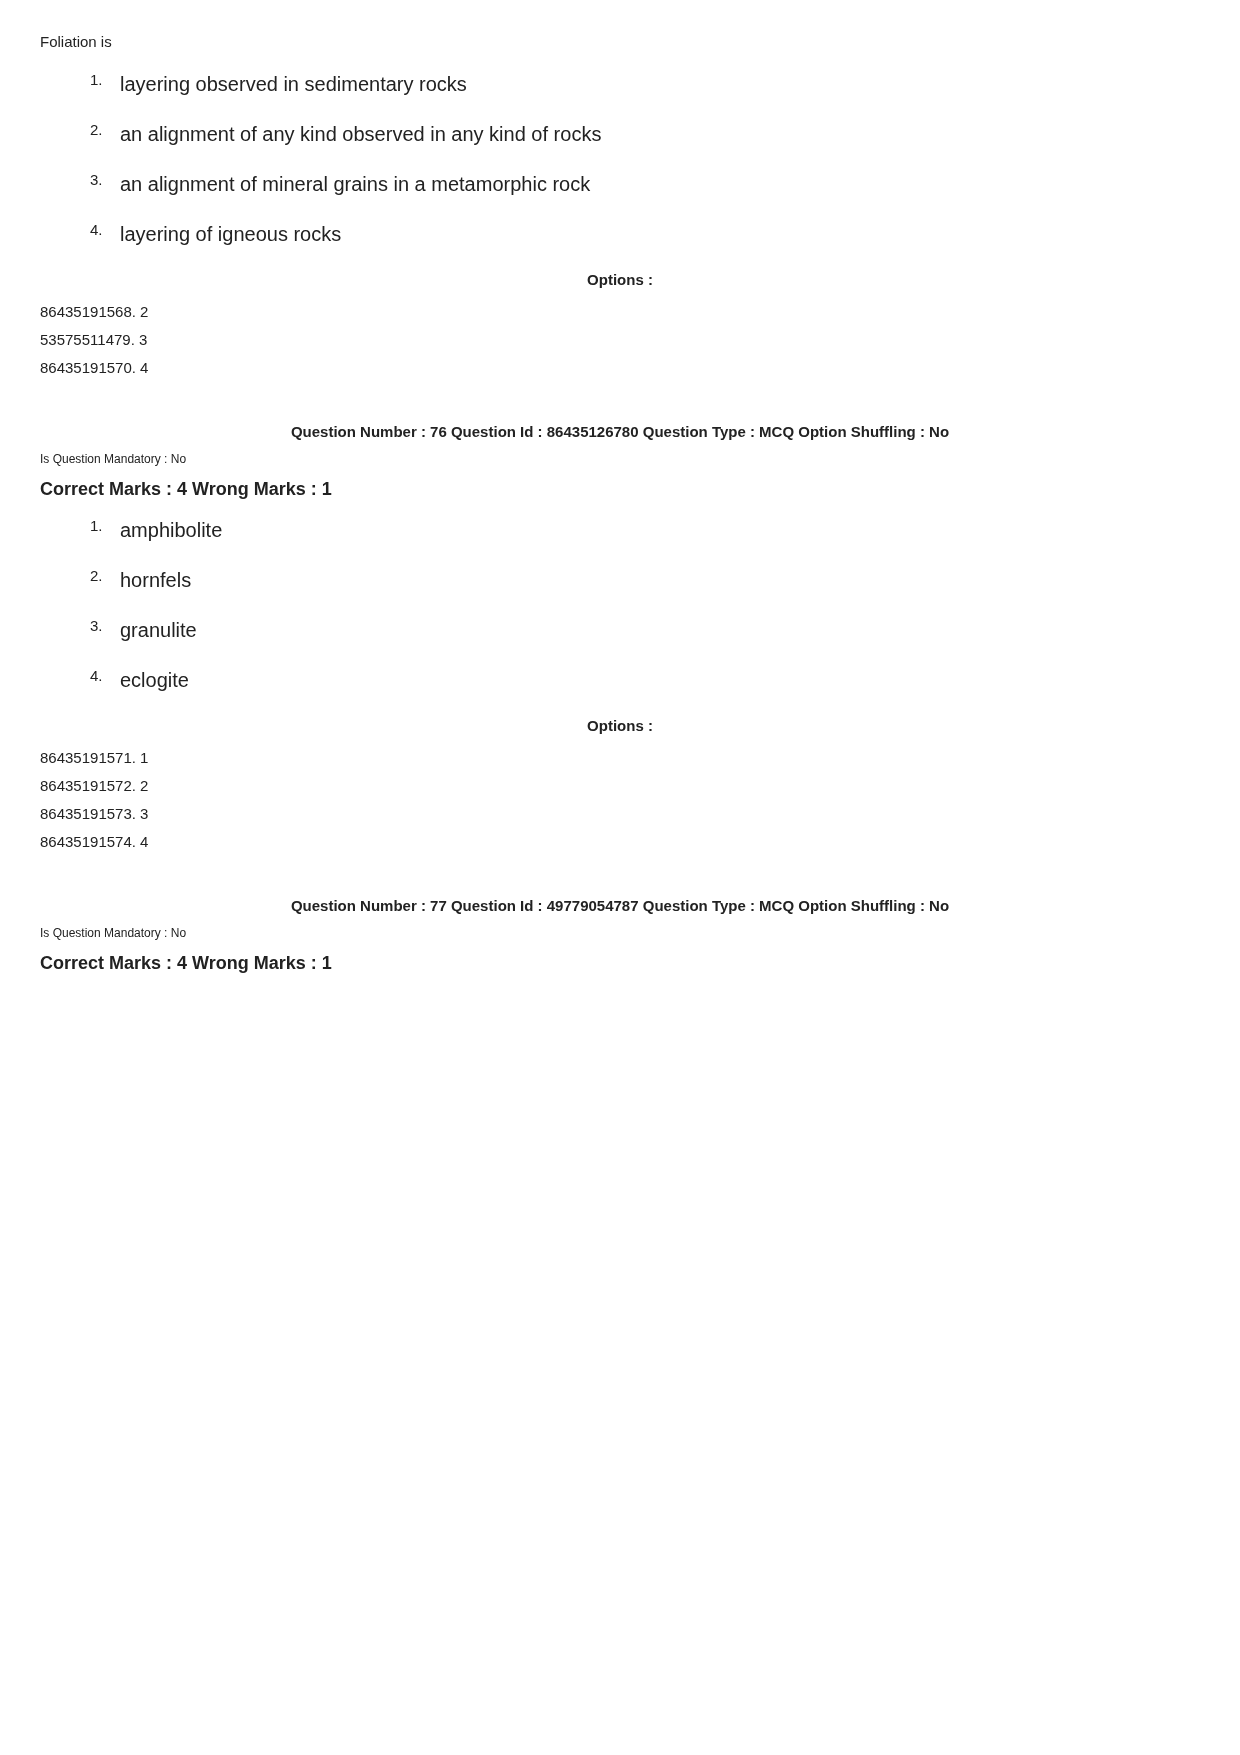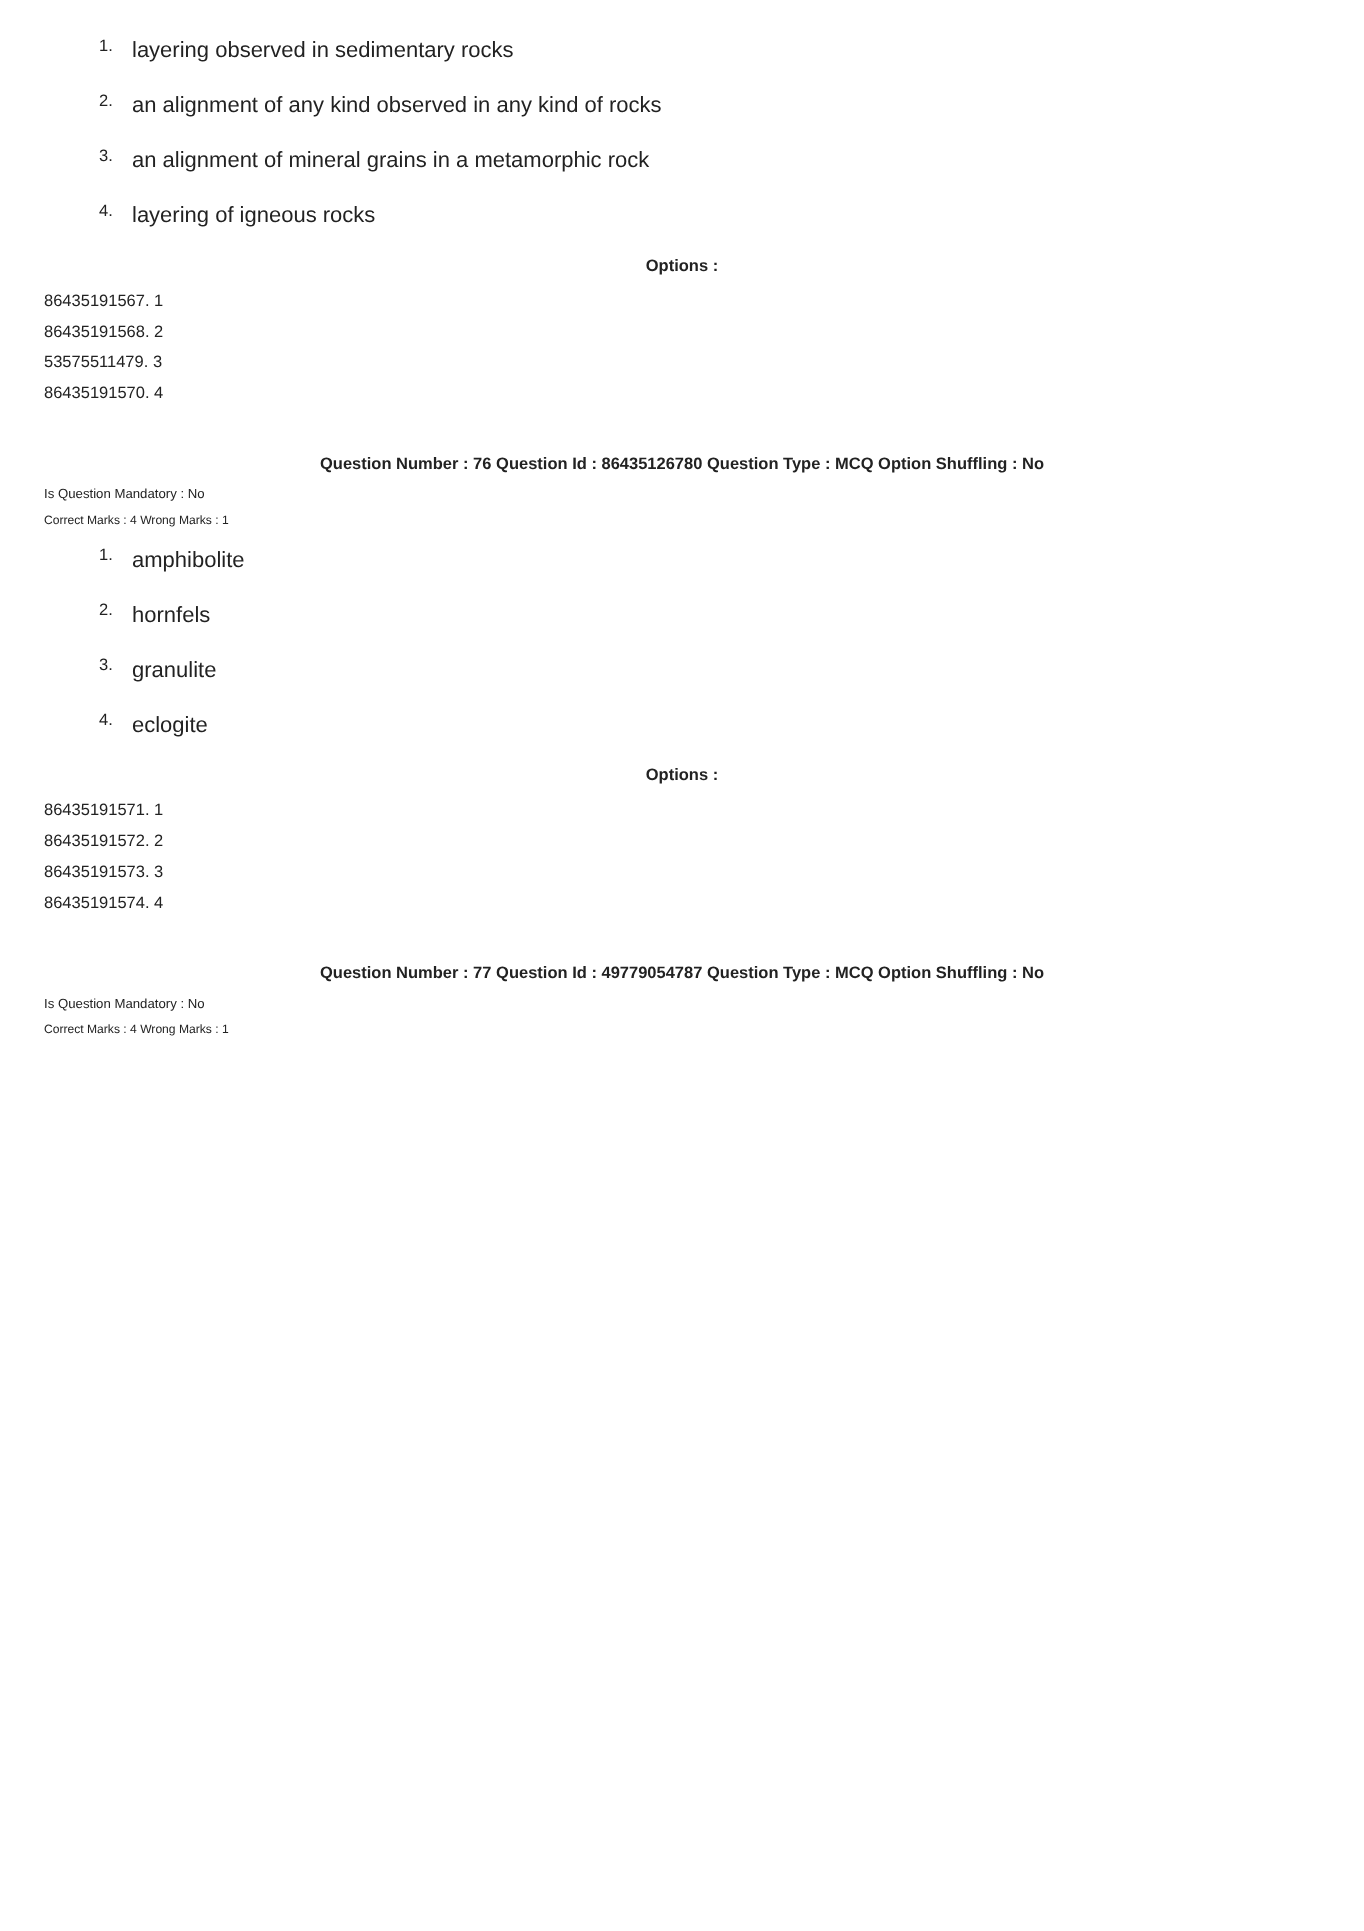--- a/index.html
+++ b/index.html
@@ -25,22 +25,22 @@
       font-size: 15px;
       margin-bottom: 6px;
       text-align: center;
     }
     .question-mandatory {
       font-weight: normal;
       font-size: 12px;
       margin-bottom: 6px;
     }
     .question-marks {
-      font-weight: normal;
-      font-size: 11px;
+      font-weight: bold;
+      font-size: 18px;
       margin-bottom: 10px;
     }
     .question-text {
       font-size: 15px;
       margin-bottom: 16px;
       line-height: 1.7;
     }
     .options-list {
       list-style: none;
       padding: 0;
@@ -71,43 +71,41 @@
     }
     .foliation-text {
       font-size: 15px;
       margin-bottom: 14px;
     }
   </style>
 </head>
 <body>
 
 <div class="question-block">
+  <div class="foliation-text">Foliation is</div>
   <ul class="options-list">
     <li>
       <span class="option-number">1.</span>
       <span class="option-text">layering observed in sedimentary rocks</span>
     </li>
     <li>
       <span class="option-number">2.</span>
       <span class="option-text">an alignment of any kind observed in any kind of rocks</span>
     </li>
     <li>
       <span class="option-number">3.</span>
       <span class="option-text">an alignment of mineral grains in a metamorphic rock</span>
     </li>
     <li>
       <span class="option-number">4.</span>
       <span class="option-text">layering of igneous rocks</span>
     </li>
   </ul>
 
   <div class="options-label">Options :</div>
-  <div class="option-ids">
-    <span>86435191567.</span>&nbsp;<span>1</span>
-  </div>
   <div class="option-ids">
     <span>86435191568.</span>&nbsp;<span>2</span>
   </div>
   <div class="option-ids">
     <span>53575511479.</span>&nbsp;<span>3</span>
   </div>
   <div class="option-ids">
     <span>86435191570.</span>&nbsp;<span>4</span>
   </div>
 </div>

